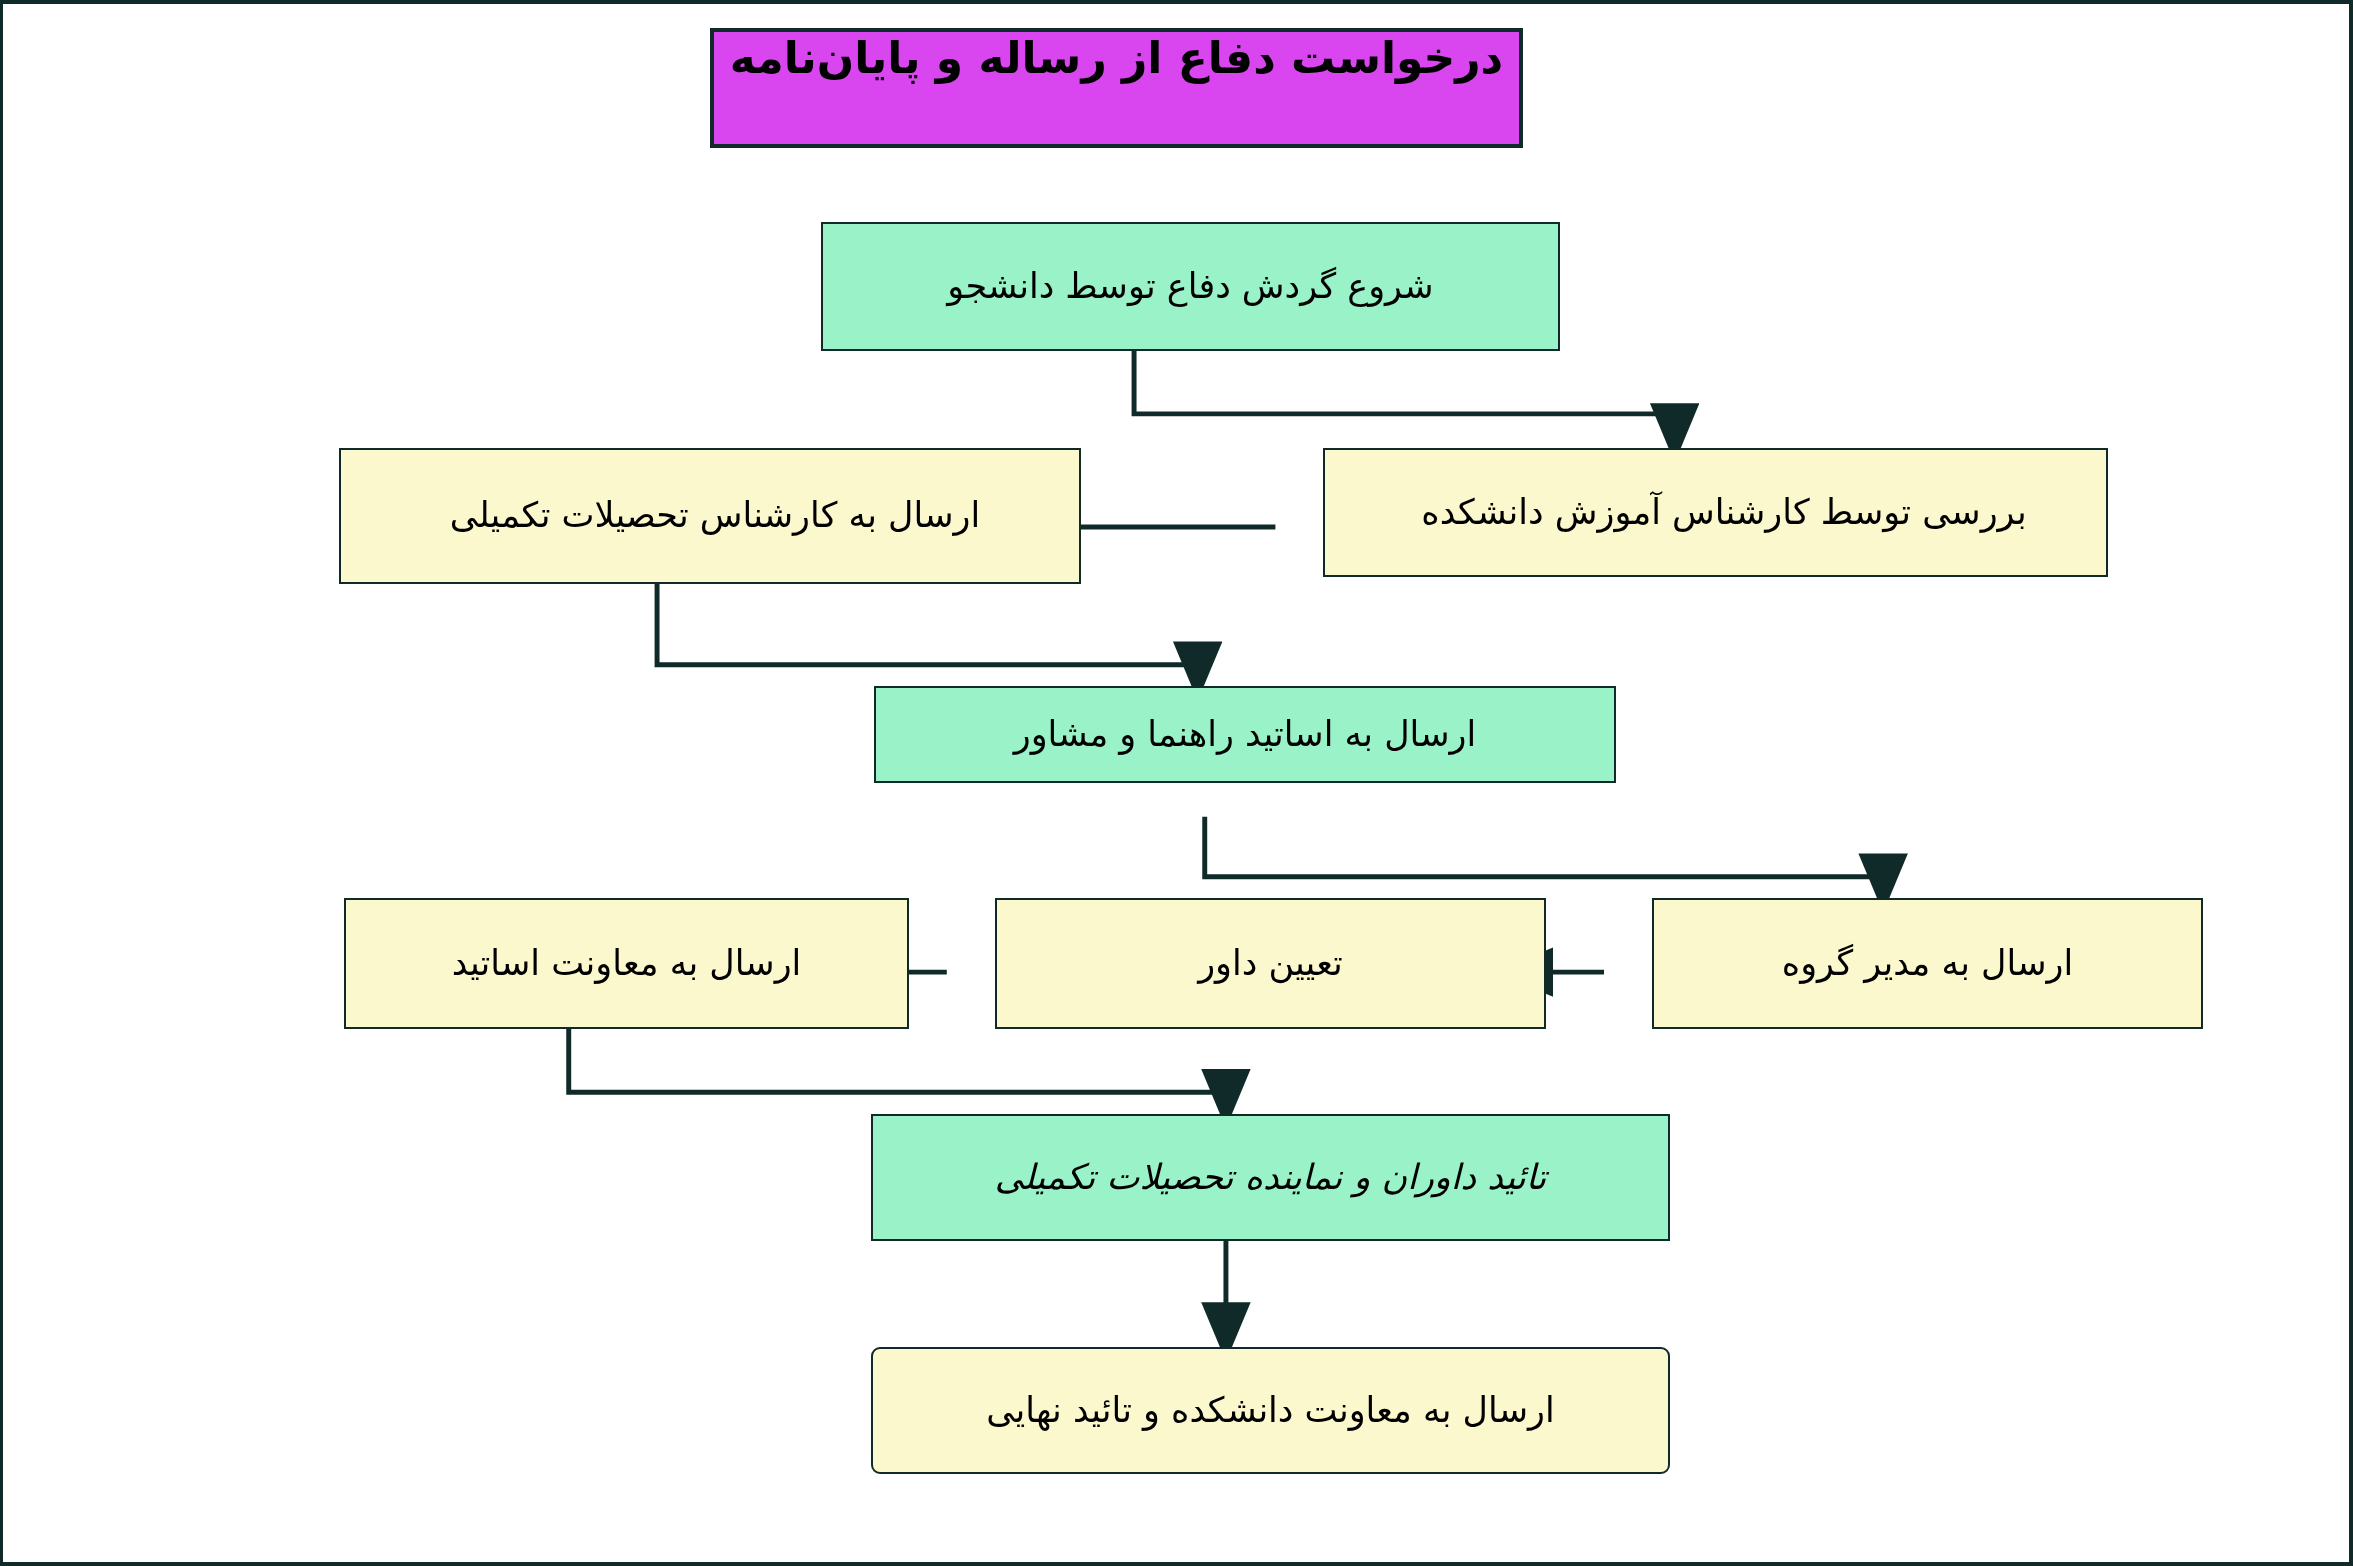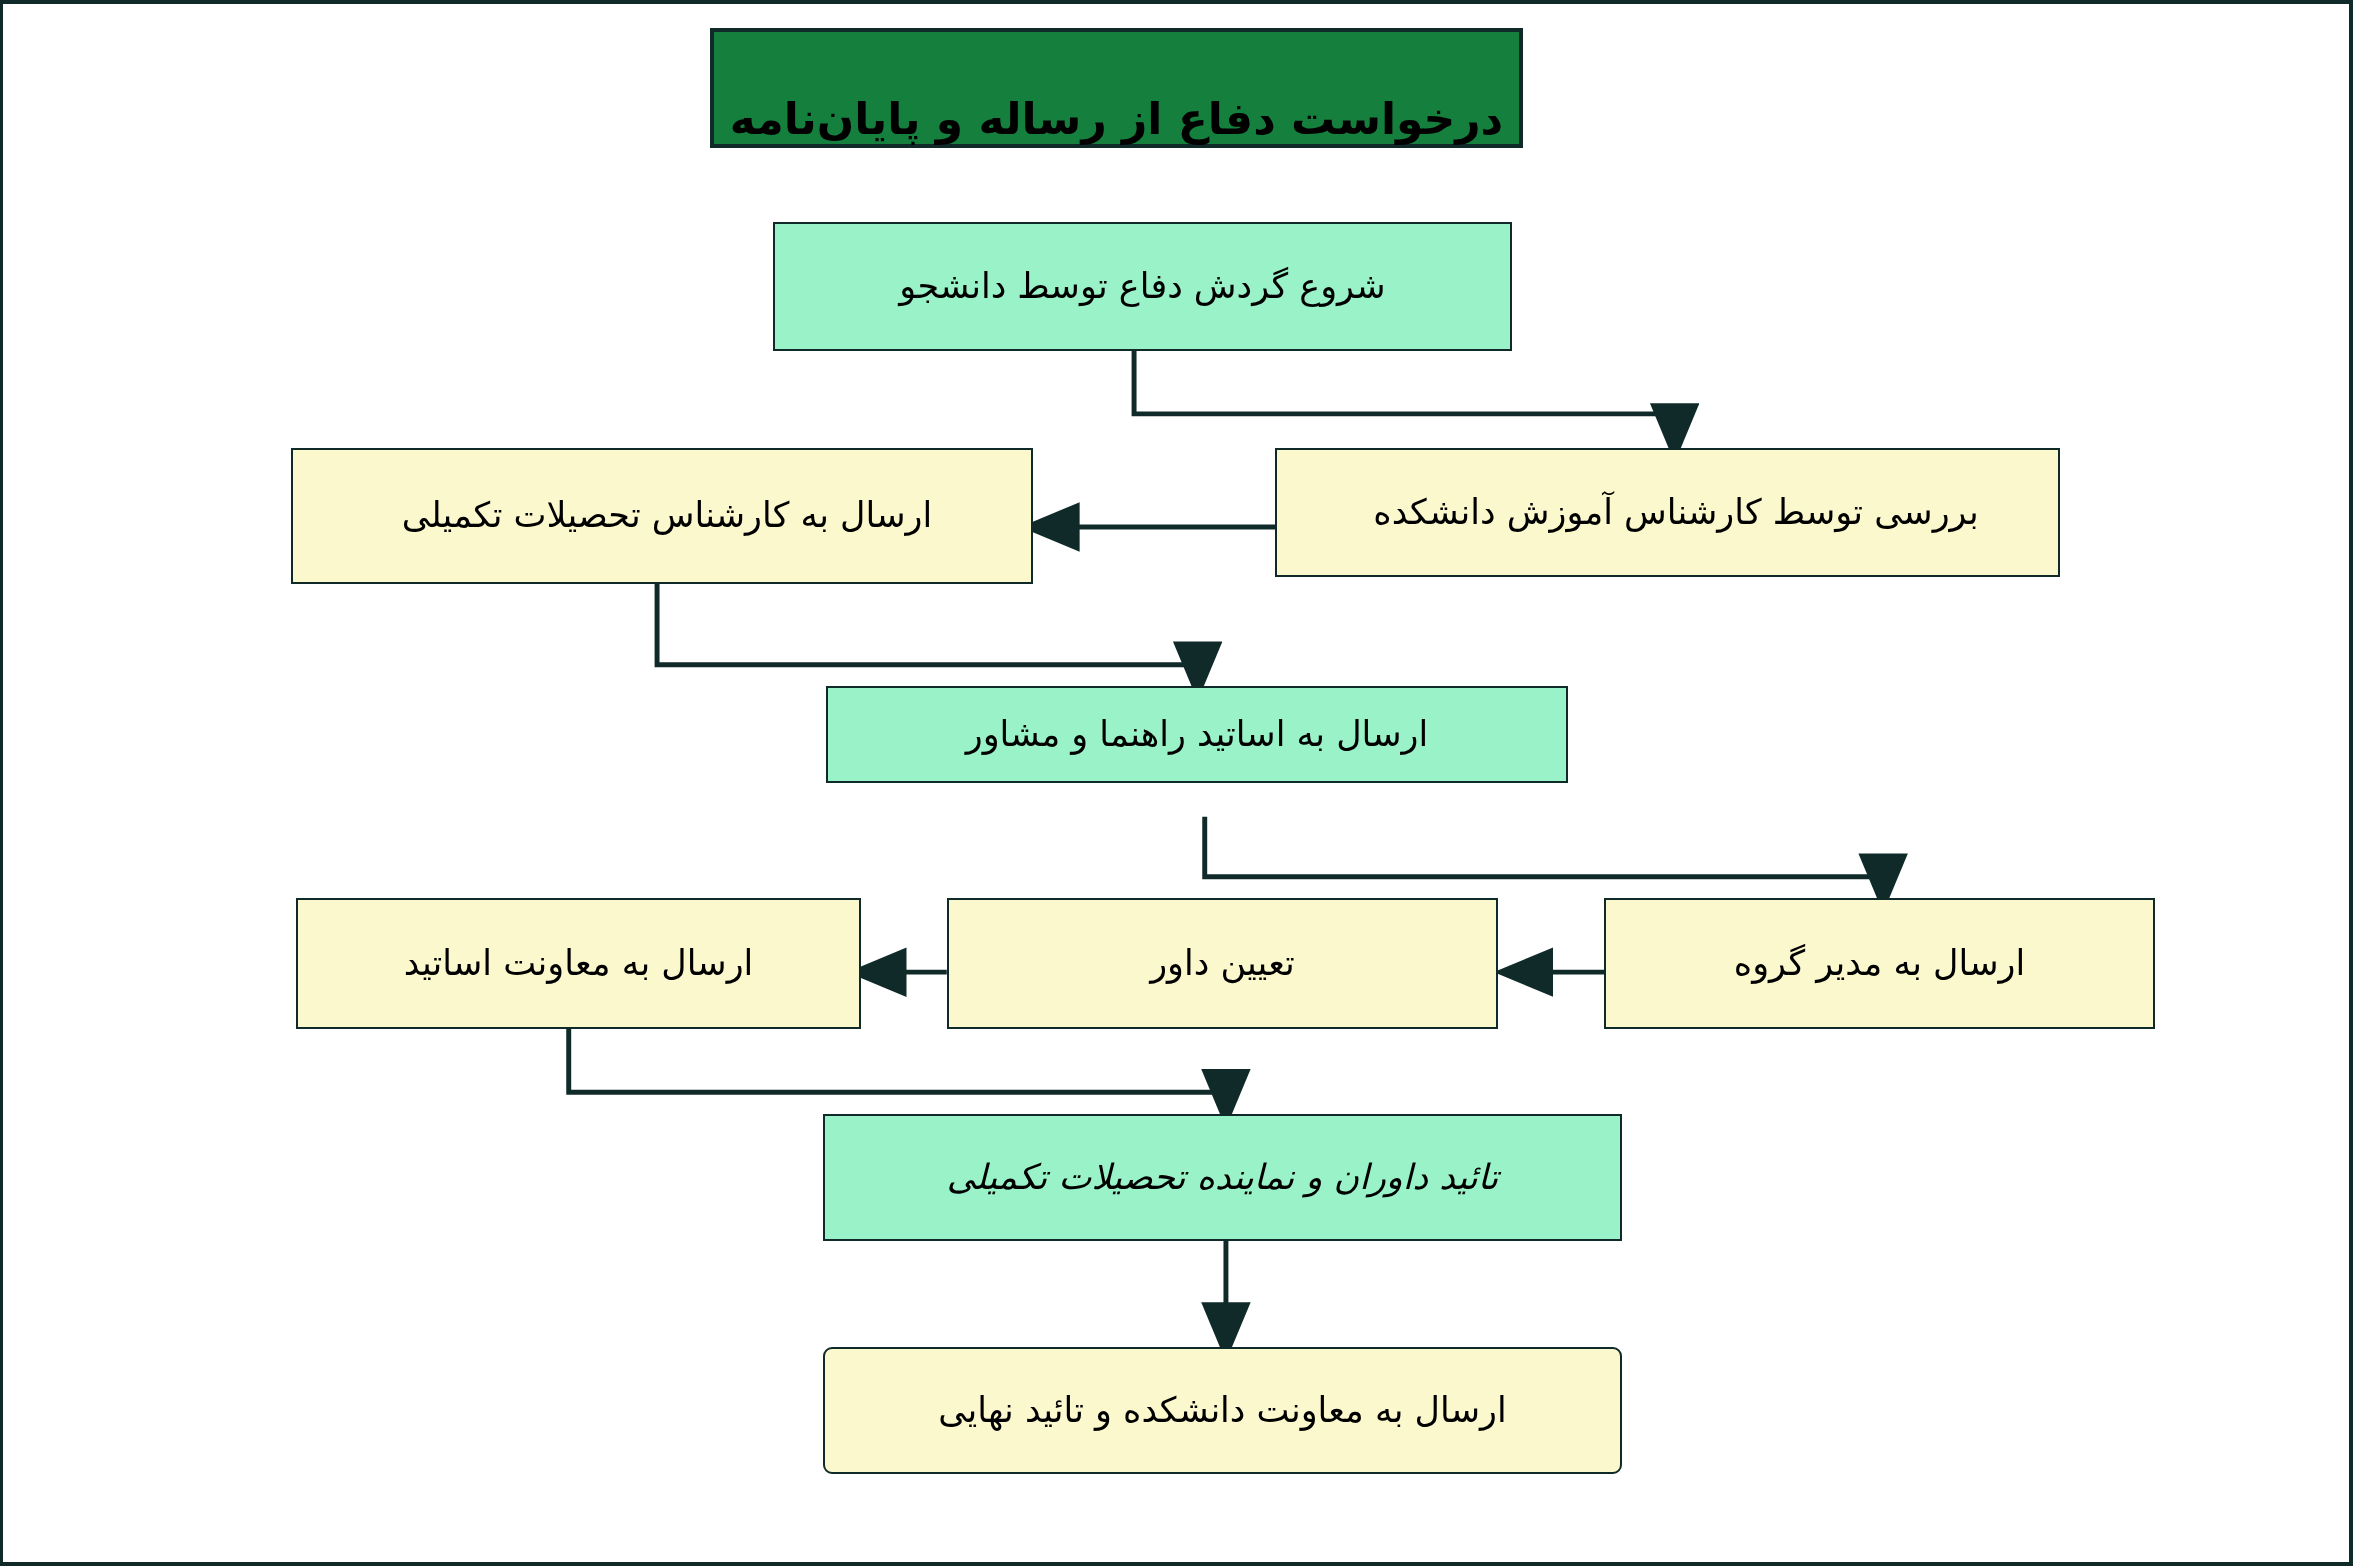--- a/index.html
+++ b/index.html
@@ -23,34 +23,35 @@
     position: absolute;
     box-sizing: border-box;
     border: 2.8px solid #102a2a;
     display: flex;
     align-items: center;
     justify-content: center;
     text-align: center;
     line-height: 1.3;
     color: #000000;
     padding: 2.8px 10px;
+    margin-left: 48px;
   }
   .node span {
     display: block;
     width: 100%;
   }
   .green { background: #99f2c8; }
   .yellow { background: #fbf8cd; }
   .title-box {
     position: absolute;
     box-sizing: border-box;
     border: 4.2px solid #102a2a;
-    background: #15803d;
+    background: #d946ef;
     display: flex;
-    align-items: flex-end;
+    align-items: flex-start;
     justify-content: center;
     font-weight: bold;
     color: #000000;
   }
   svg.connectors {
     position: absolute;
     left: 0;
     top: 0;
     width: 2354px;
     height: 1566px;

